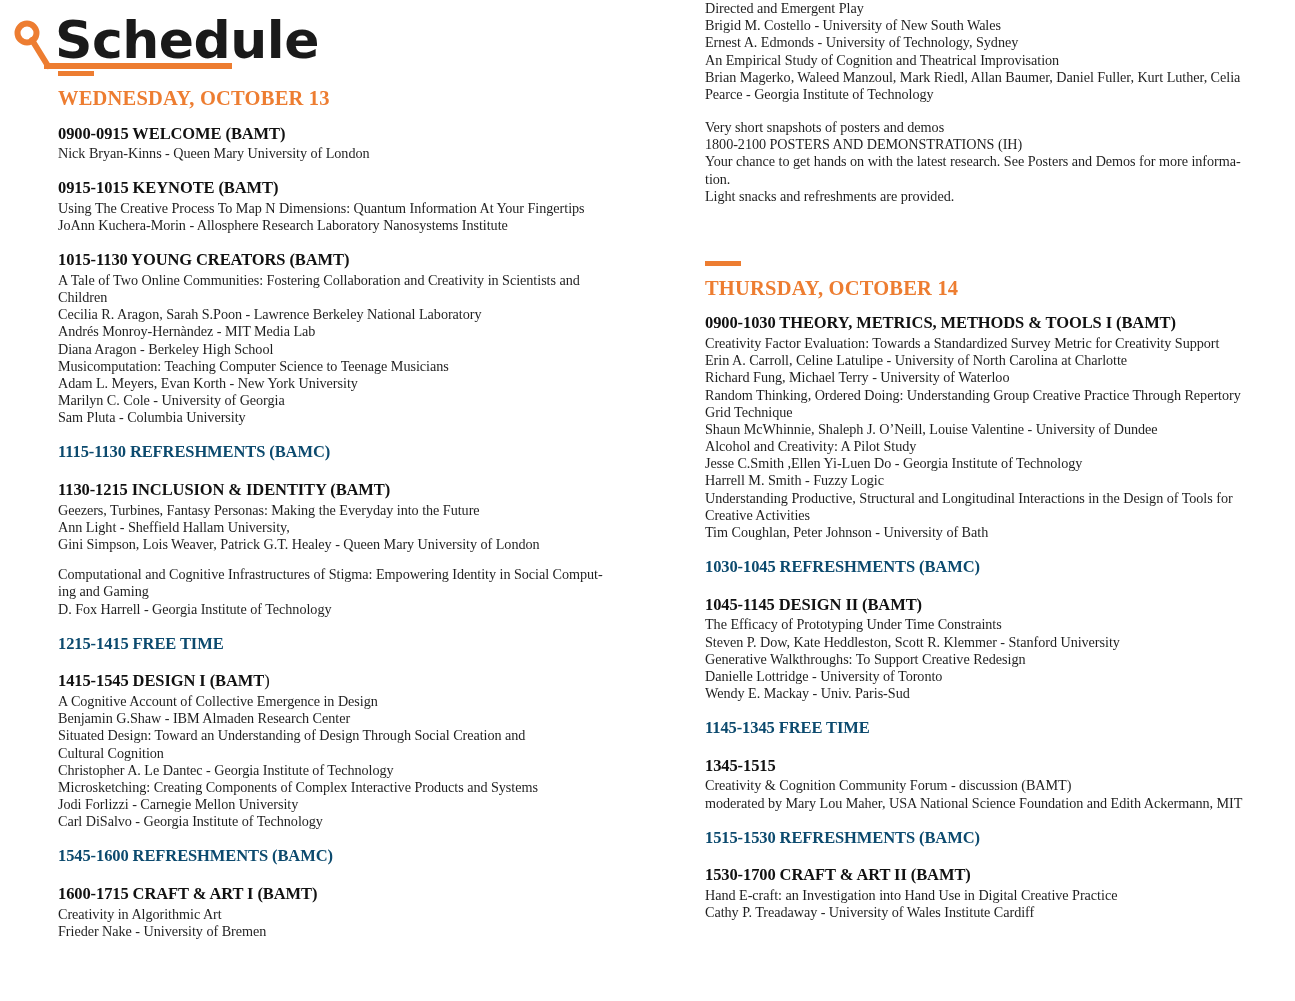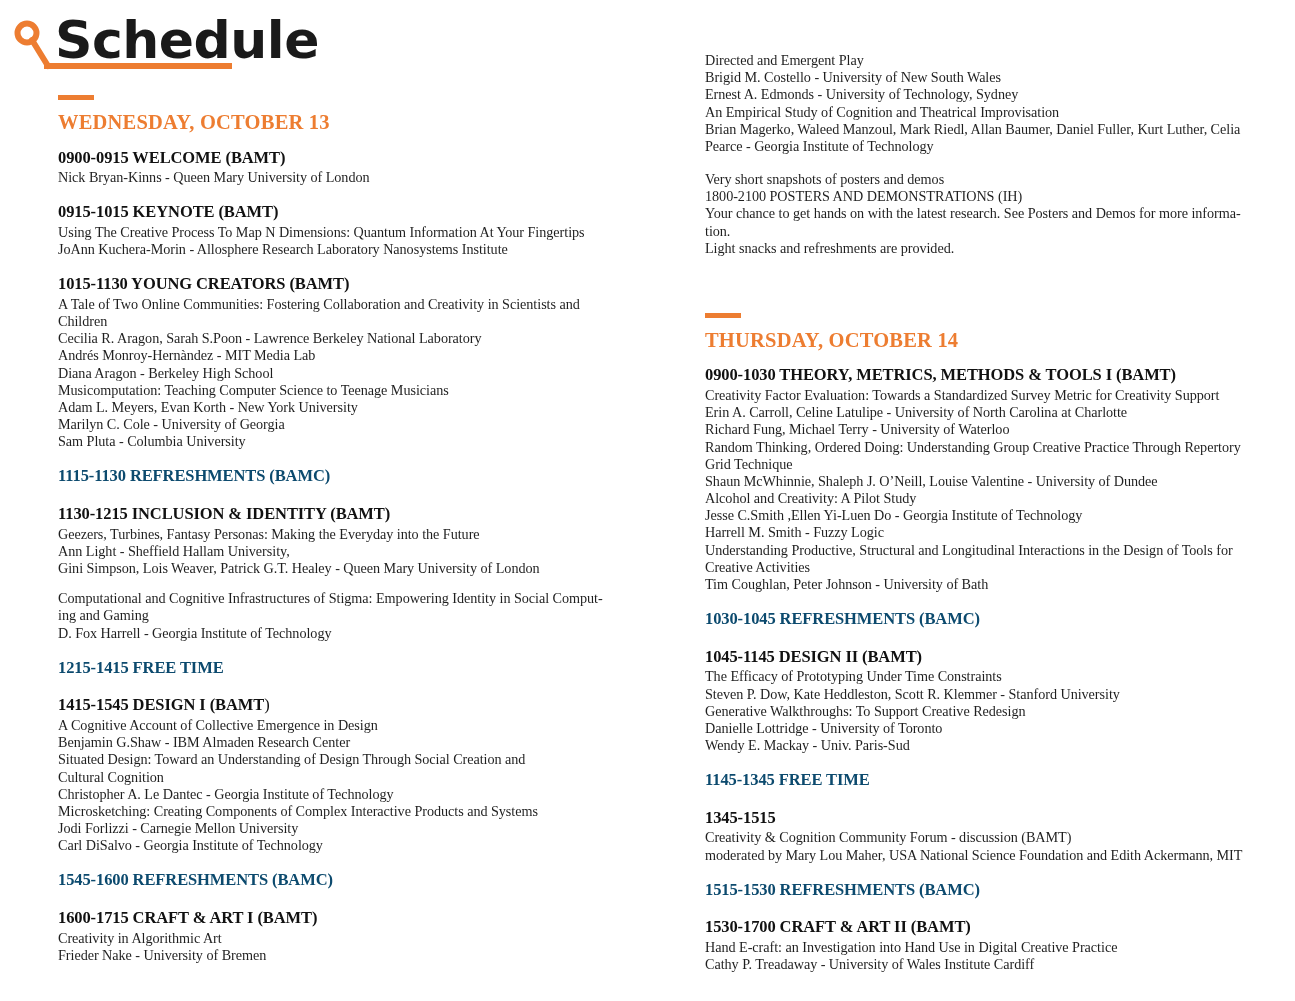--- a/index.html
+++ b/index.html
@@ -40,22 +40,22 @@
 
   
   .column {
     position: absolute;
     top: 0;
     width: 600px;
   }
   .col-left  { left: 58px;  width: 600px; }
   .col-right { left: 705px; width: 560px; }
 
-  .col-left  .col-inner { padding-top: 95px; }
-  .col-right .col-inner { padding-top: 52px; }
+  .col-left  .col-inner { padding-top: 71px; }
+  .col-right .col-inner { }
 
   
   .day-heading { margin-bottom: 14px; }
   .day-rule {
     width: 36px;
     height: 5px;
     background: #ED7D31;
     margin-bottom: 11px;
   }
   .day-label {

